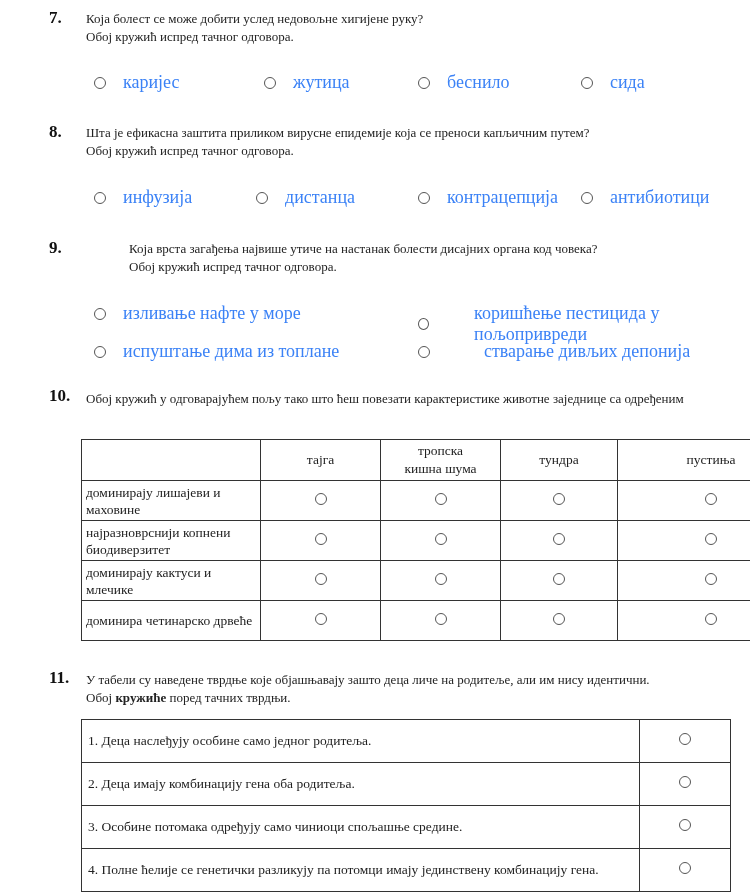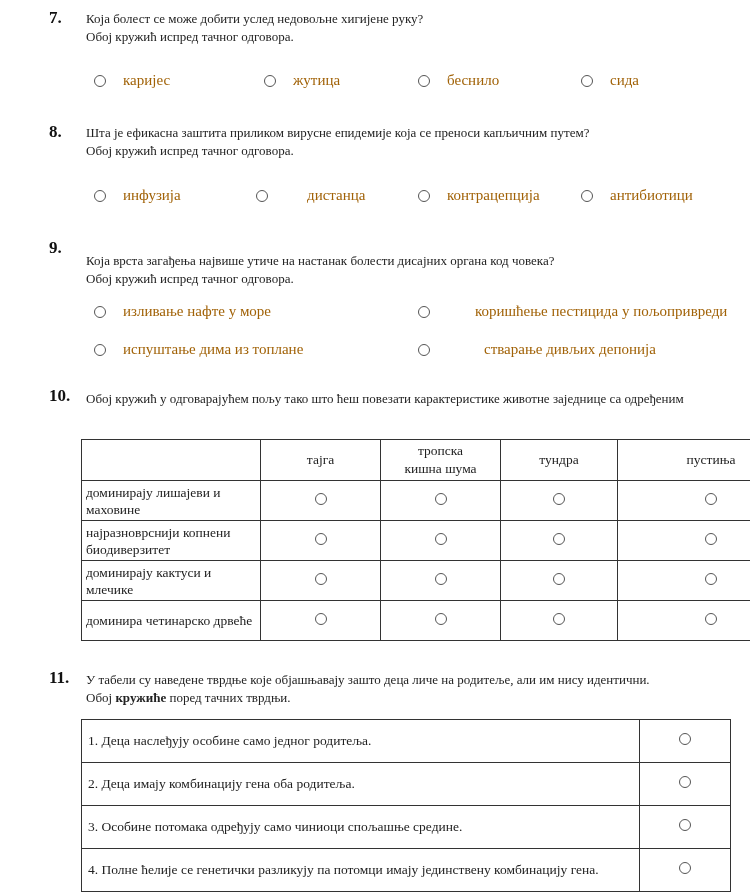--- a/index.html
+++ b/index.html
@@ -1,20 +1,20 @@
 <!DOCTYPE html>
 <html><head>
 <meta charset="utf-8">
 <style>
   html, body { margin:0; padding:0; background:#ffffff; }
   body { width:750px; height:895px; position:relative; overflow:hidden;
          font-family:"Liberation Serif", "DejaVu Serif", serif; color:#222; }
   .qnum { position:absolute; left:49px; font-weight:bold; font-size:17px; color:#111; }
   .qtext { position:absolute; left:86px; font-size:13px; line-height:18px; color:#222; }
-  .opt { position:absolute; font-size:15px; color:#a16207; display:flex; align-items:center; }
+  .opt { position:absolute; font-size:18px; color:#3b82f6; display:flex; align-items:center; }
   .circle { display:inline-block; width:12px; height:12px; border:1.2px solid #555; border-radius:50%; box-sizing:border-box; background:#fff; }
   .opt .circle { margin-right:17px; }
   table { position:absolute; border-collapse:collapse; }
   td, th { border:1.6px solid #333; font-size:13.5px; color:#222; font-weight:normal; }
   #biome-table { left:81px; top:439px; width:724px; }
   #biome-table th { height:40px; text-align:center; vertical-align:middle; line-height:18px; padding:0; }
   #biome-table td { height:39px; padding:0 4px; }
   #biome-table td.cell { text-align:center; }
   #biome-table td.rowlabel { line-height:17px; font-size:13.5px; }
   #stmt-table { left:81px; top:719px; width:650px; }
@@ -49,35 +49,35 @@
 
 <div class="qnum" style="top:122px;">8.</div>
 <div class="qtext" style="top:124px;">
   <div>Шта је ефикасна заштита приликом вирусне епидемије која се преноси капљичним путем?</div>
   <div>Обој кружић испред тачног одговора.</div>
 </div>
 <div class="opt" style="left:94px; top:187px;">
     <span class="circle"></span>
     <span>инфузија</span>
   </div>
-<div class="opt" style="left:256px; top:187px;gap:22px;">
+<div class="opt" style="left:256px; top:187px;">
     <span class="circle"></span>
     <span>дистанца</span>
   </div>
 <div class="opt" style="left:418px; top:187px;">
     <span class="circle"></span>
     <span>контрацепција</span>
   </div>
 <div class="opt" style="left:581px; top:187px;">
     <span class="circle"></span>
     <span>антибиотици</span>
   </div>
 
 <div class="qnum" style="top:238px;">9.</div>
-<div class="qtext" style="top:252px;">
+<div class="qtext" style="top:240px;margin-left:43px;">
   <div>Која врста загађења највише утиче на настанак болести дисајних органа код човека?</div>
   <div>Обој кружић испред тачног одговора.</div>
 </div>
 <div class="opt" style="left:94px; top:303px;">
     <span class="circle"></span>
     <span>изливање нафте у море</span>
   </div>
 <div class="opt" style="left:418px; top:303px;gap:28px;">
     <span class="circle"></span>
     <span>коришћење пестицида у пољопривреди</span>

